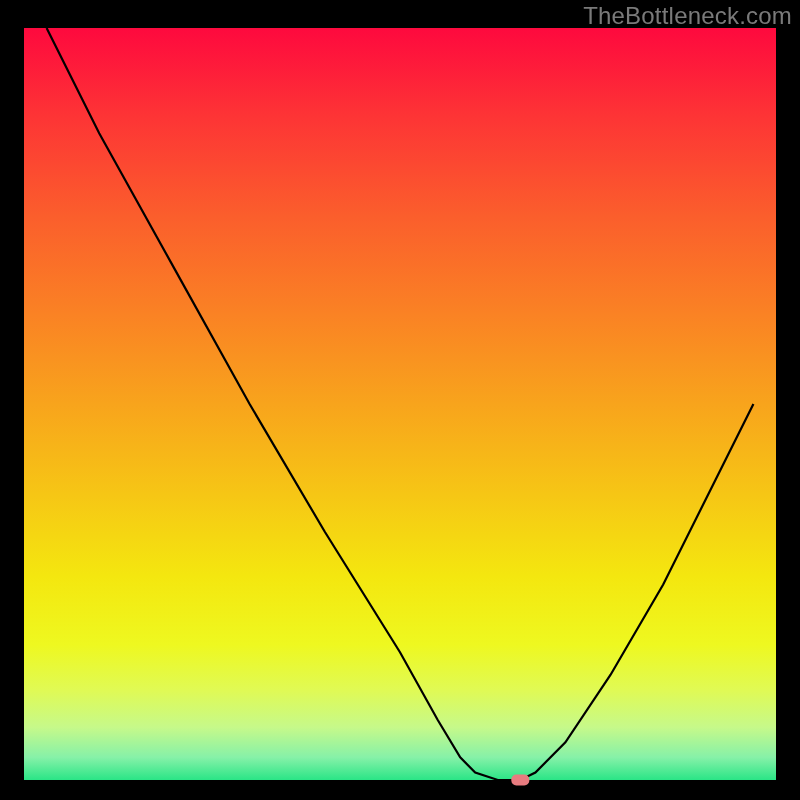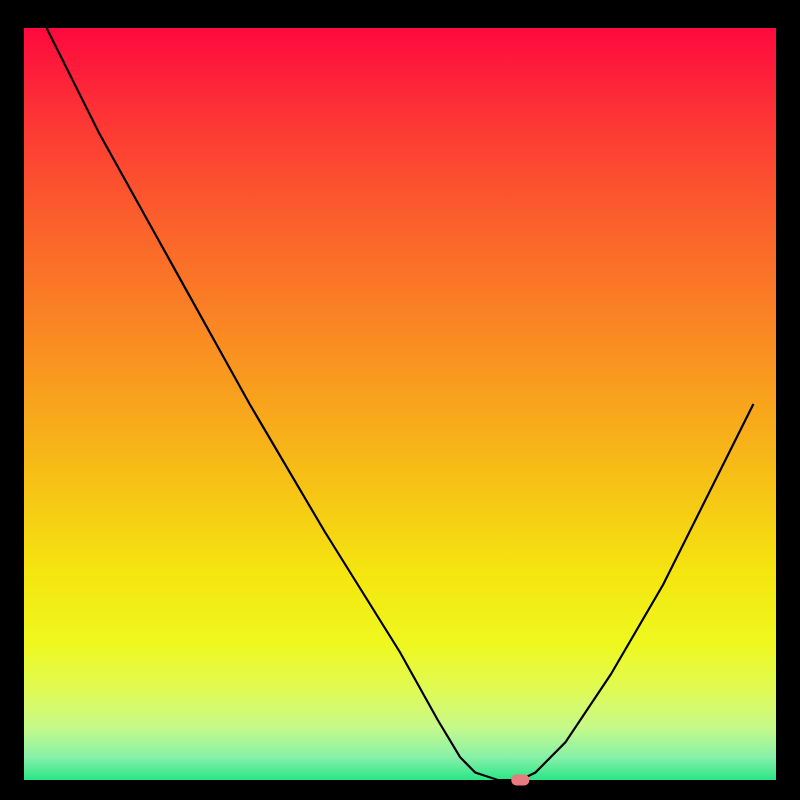--- a/index.html
+++ b/index.html
@@ -27,20 +27,21 @@
     z-index: 10;
   }
   svg {
     display: block;
   }
 </style>
 </head>
 <body>
 
 <div class="container">
+  <div class="watermark">TheBottleneck.com</div>
   <svg id="chart-svg" width="800" height="800">
     <defs>
       <linearGradient id="bg-grad" x1="0" y1="0" x2="0" y2="1">
           <stop offset="0%" stop-color="#fe093e"></stop>
           <stop offset="12%" stop-color="#fd3535"></stop>
           <stop offset="25%" stop-color="#fb5e2c"></stop>
           <stop offset="38%" stop-color="#fa8224"></stop>
           <stop offset="50%" stop-color="#f8a41c"></stop>
           <stop offset="62%" stop-color="#f6c615"></stop>
           <stop offset="73%" stop-color="#f4e70f"></stop>

